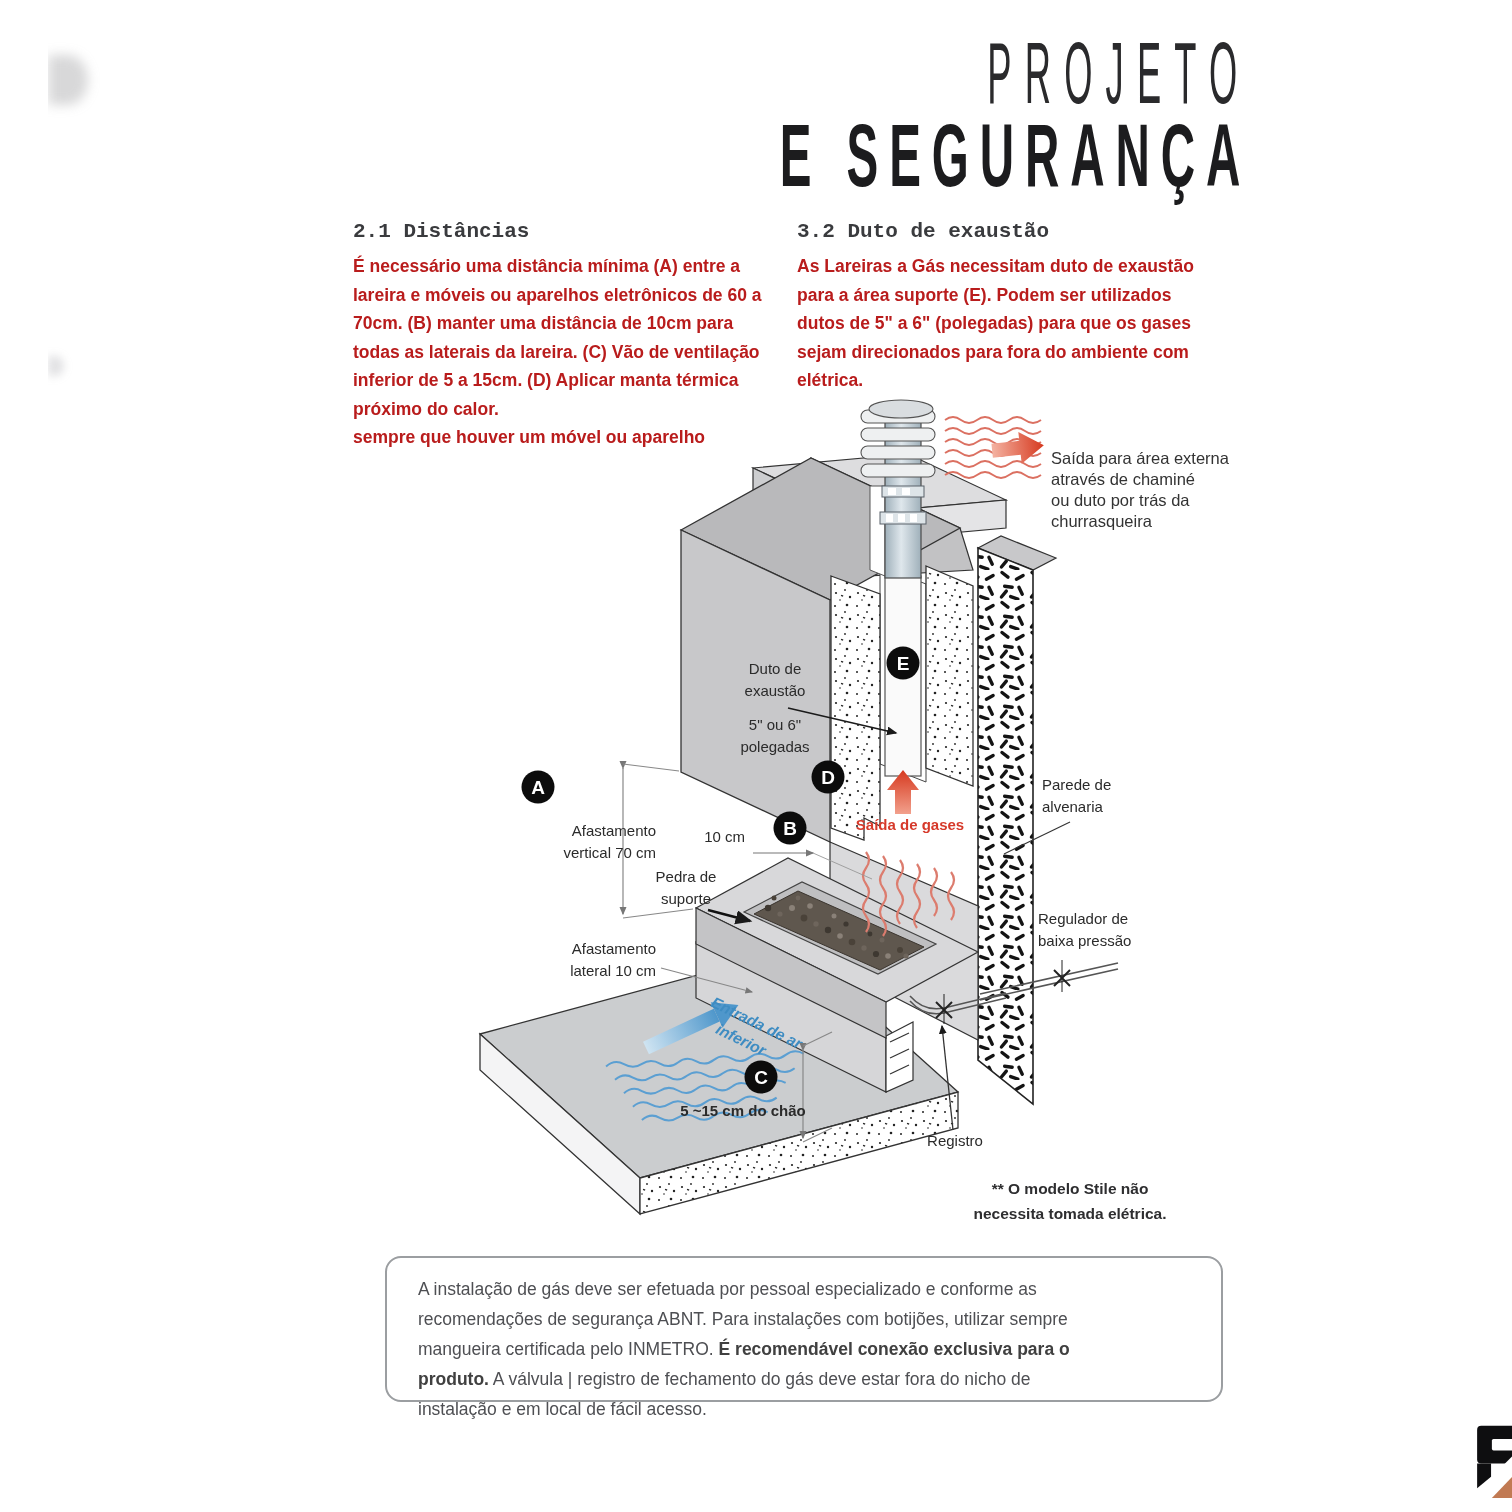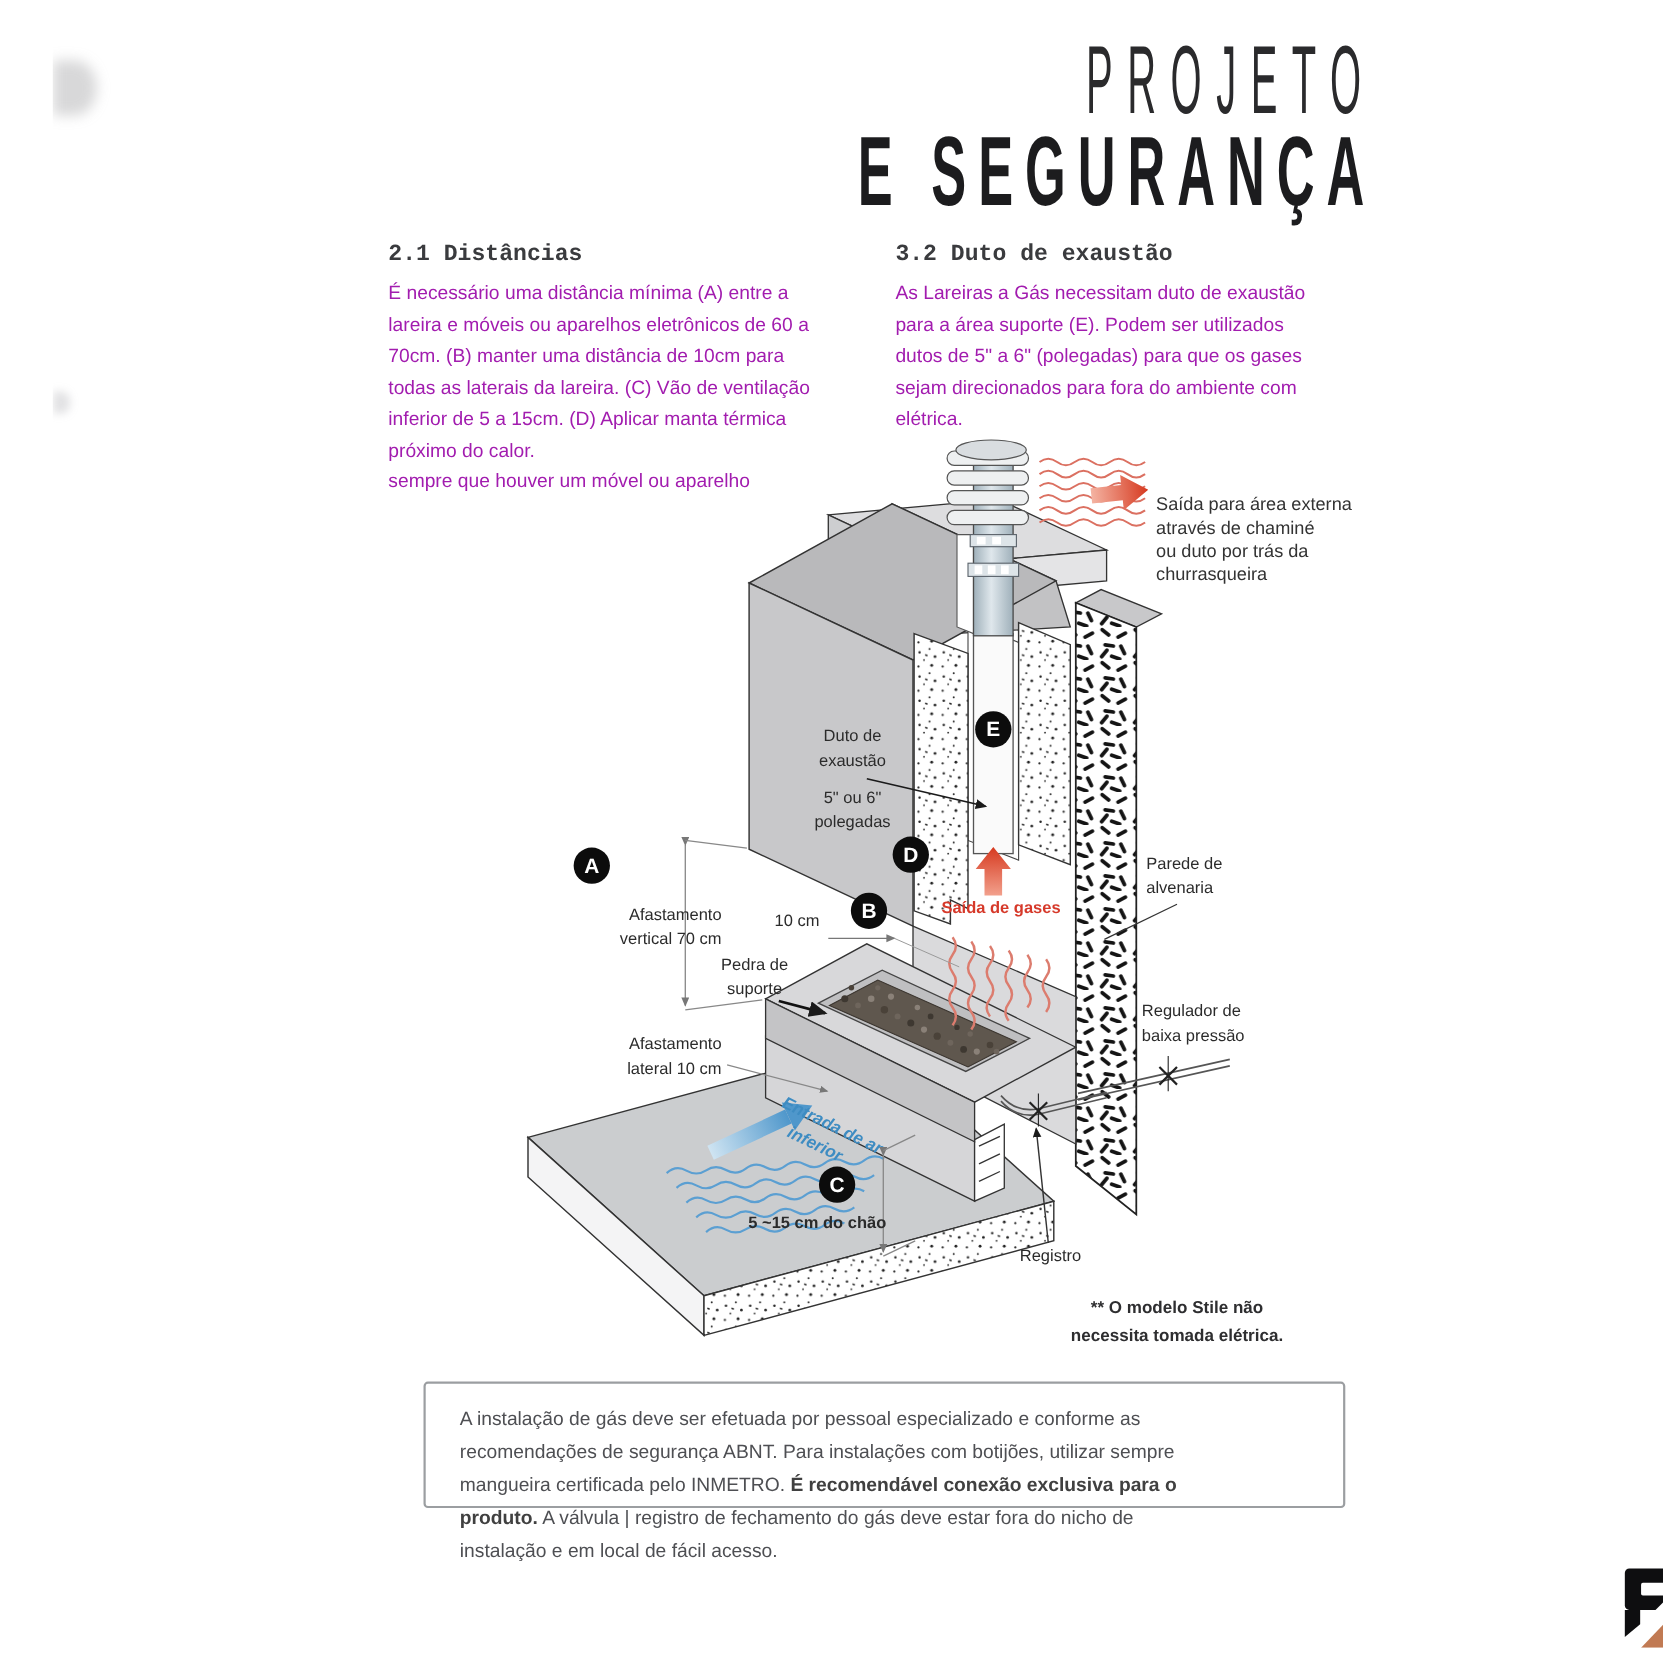--- a/index.html
+++ b/index.html
@@ -8,26 +8,26 @@
   
   .title-l1{position:absolute;top:22px;right:309px;font-size:66px;font-weight:300;
             letter-spacing:24px;color:#2a2a2c;white-space:nowrap;
             transform:scale(0.55,1.33);transform-origin:100% 0;}
   .title-l2{position:absolute;top:104px;right:309px;font-size:70px;font-weight:700;
             letter-spacing:16px;color:#1c1c1e;white-space:nowrap;
             transform:scale(0.68,1.28);transform-origin:100% 0;}
   
   .col{position:absolute;top:220px;}
   .col-left{left:305px;width:462px;}
-  .col-right{left:766px;width:452px;}
+  .col-right{left:749px;width:452px;}
   .col h2{margin:0 0 9px 0;font-size:21px;font-weight:700;color:#3a3b3e;font-family:Liberation Mono, monospace;}
-  .ln{font-size:17.5px;line-height:28.5px;color:#a21caf;white-space:nowrap;}
+  .ln{font-size:17.5px;line-height:28.5px;color:#b91c1c;white-space:nowrap;font-weight:bold;}
   
-  .fbox{position:absolute;left:337px;top:1256px;width:838px;height:115px;
-        border:2px solid #9b9ea1;border-radius:4px;box-sizing:border-box;
+  .fbox{position:absolute;left:337px;top:1256px;width:838px;height:146px;
+        border:2px solid #9b9ea1;border-radius:16px;box-sizing:border-box;
         padding:16px 40px 0 31px;background:#fff;}
   .fline{font-size:17.5px;line-height:30px;color:#4e4f53;white-space:nowrap;}
   .fline b{color:#404040;}
   
   .diagram{position:absolute;left:410px;top:390px;width:800px;height:860px;}
   .logo{position:absolute;left:1416px;top:1416px;width:82px;height:82px;}
   .smudge1{position:absolute;left:0;top:55px;width:40px;height:50px;
            background:rgba(125,125,130,.30);border-radius:0 60% 60% 0;filter:blur(6px);}
   .smudge2{position:absolute;left:0;top:356px;width:16px;height:20px;
            background:rgba(125,125,130,.22);border-radius:0 60% 60% 0;filter:blur(4px);}

